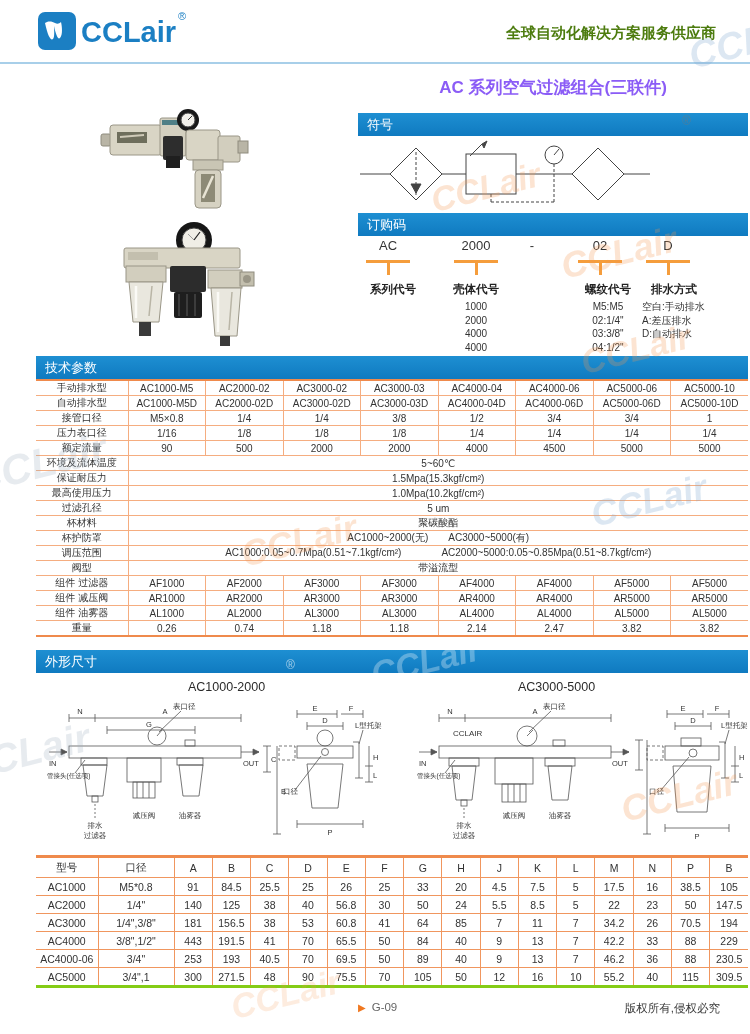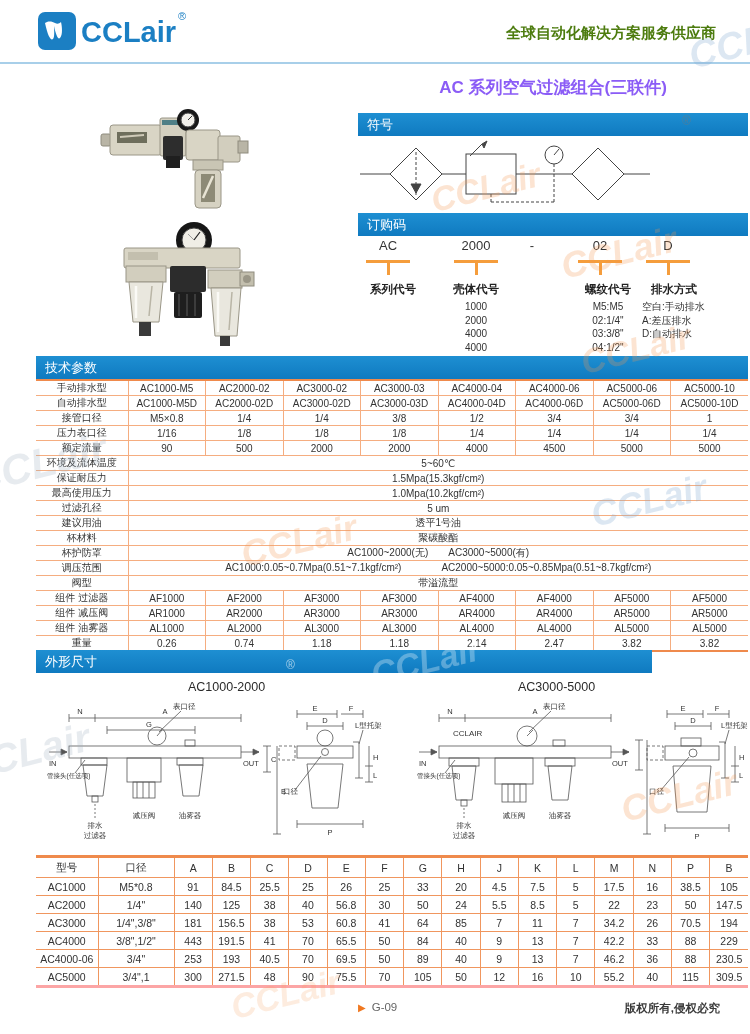--- a/index.html
+++ b/index.html
@@ -15,21 +15,21 @@
   .tagline{position:absolute;right:34px;top:24px;font-size:15px;font-weight:bold;color:#4d7c0f;}
   
   .pg-title{position:absolute;left:358px;top:76px;width:390px;text-align:center;
             font-size:17px;font-weight:bold;color:#8b5cf6;}
   
   .bar{position:absolute;height:23px;background:linear-gradient(#1e8fd2,#0f7ac0);color:#fff;
        font-size:13px;font-weight:normal;line-height:23px;padding-left:9px;box-sizing:border-box;}
   .bar-symbol{left:358px;top:113px;width:390px;}
   .bar-order{left:358px;top:213px;width:390px;}
   .bar-tech{left:36px;top:356px;width:712px;}
-  .bar-dims{left:36px;top:650px;width:616px;}
+  .bar-dims{left:36px;top:650px;width:712px;}
   
   .photo{position:absolute;}
   
   .schematic{position:absolute;left:358px;top:140px;}
   
   .order{position:absolute;left:358px;top:238px;width:390px;height:118px;}
   .oc-part{position:absolute;top:0;font-size:13px;color:#333;text-align:center;}
   .oc-marker{position:absolute;top:22px;width:44px;height:16px;}
   .oc-marker .h{width:44px;height:3px;background:#f59d3c;}
   .oc-marker .v{width:3px;height:12px;background:#f59d3c;margin:0 auto;}
@@ -40,37 +40,37 @@
   .tech-wrap{position:absolute;left:36px;top:379px;width:712px;}
   table.tech{border-collapse:collapse;table-layout:fixed;width:712px;
              border-top:2px solid #ef8a4c;border-bottom:2px solid #ef8a4c;}
   table.tech td{border:1px solid #f5ad80;border-left-width:1px;font-size:10px;text-align:center;
                 height:13px;padding:0;color:#333;white-space:nowrap;overflow:hidden;}
   table.tech td:first-child{border-left:none;}
   table.tech td:last-child{border-right:none;}
   table.tech td.spanc{text-align:center;}
   .dim-wrap{position:absolute;left:36px;top:855px;width:712px;}
   table.dims{border-collapse:collapse;table-layout:fixed;width:712px;
-             border-top:3px solid #ef8a4c;border-bottom:3px solid #fca5a5;}
+             border-top:3px solid #ef8a4c;border-bottom:3px solid #84cc16;}
   table.dims th{font-weight:normal;}
   table.dims th,table.dims td{border:1px solid #f0965e;font-size:10.5px;text-align:center;color:#333;
              height:17px;padding:0;white-space:nowrap;overflow:hidden;}
   table.dims tr:first-child th{height:19px;}
   table.dims th:first-child,table.dims td:first-child{border-left:none;}
   table.dims th:last-child,table.dims td:last-child{border-right:none;}
   
   .draw-title{position:absolute;font-size:12.5px;color:#2a2a2a;}
   .dt-left{left:188px;top:680px;}
   .dt-right{left:518px;top:680px;}
   .drawing{position:absolute;}
   .drawing svg text{font-size:7.5px;fill:#333;}
   
   .footer-page{position:absolute;left:358px;top:1001px;font-size:11.5px;color:#666;}
   .footer-page .tri{color:#f07820;font-size:10px;margin-right:6px;}
-  .footer-copy{position:absolute;right:30px;top:1001px;font-size:11.5px;font-weight:bold;color:#3a3a3a;}
+  .footer-copy{position:absolute;right:30px;top:1001px;font-size:11.5px;font-weight:normal;color:#3a3a3a;}
   
   .wm{position:absolute;font-style:italic;font-weight:bold;transform:rotate(-14deg);pointer-events:none;white-space:nowrap;}
   .wm-o{color:rgba(242,150,80,0.26);}
   .wm-b{color:rgba(130,170,210,0.28);}
   .wm-g{color:rgba(160,175,190,0.25);}
   .wm-w{color:rgba(255,255,255,0.30);}
   .reg-ghost{position:absolute;font-size:12px;color:rgba(120,120,120,0.55);}
 </style>
 </head>
 <body>
@@ -309,24 +309,20 @@
             <td>保证耐压力</td>
             <td colspan="8" class="spanc">1.5Mpa(15.3kgf/cm²)</td>
           </tr>
           <tr>
             <td>最高使用压力</td>
             <td colspan="8" class="spanc">1.0Mpa(10.2kgf/cm²)</td>
           </tr>
           <tr>
             <td>过滤孔径</td>
             <td colspan="8" class="spanc">5 um</td>
-          </tr>
-          <tr>
-            <td>建议用油</td>
-            <td colspan="8" class="spanc">透平1号油</td>
           </tr>
           <tr>
             <td>杯材料</td>
             <td colspan="8" class="spanc">聚碳酸酯</td>
           </tr>
           <tr>
             <td>杯护防罩</td>
             <td colspan="8" class="spanc">AC1000~2000(无)　　AC3000~5000(有)</td>
           </tr>
           <tr>

